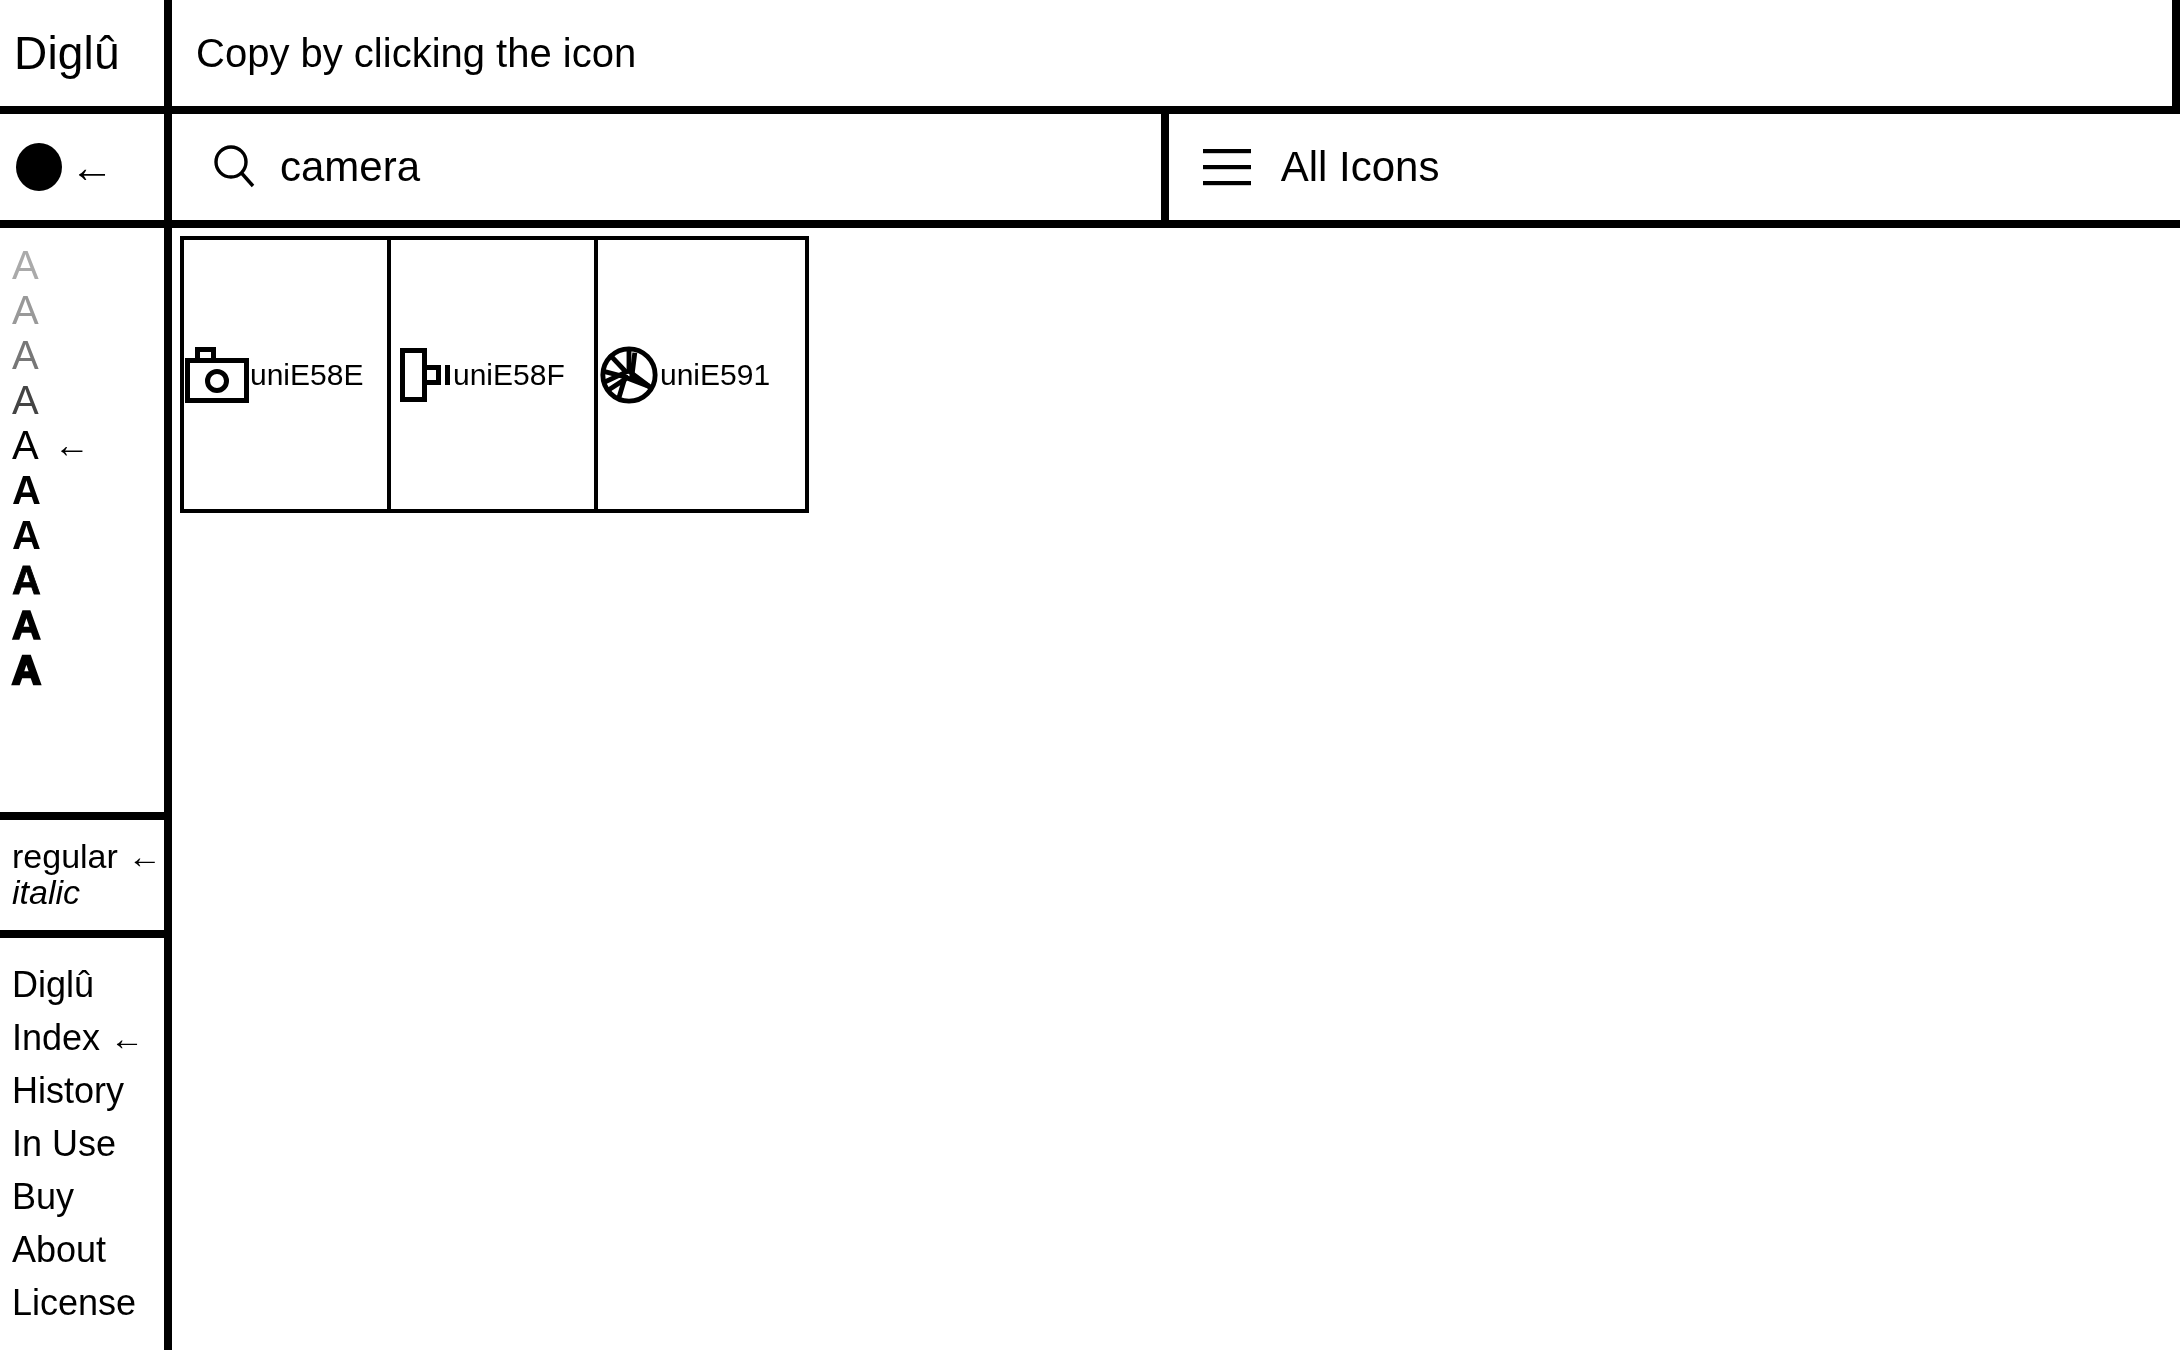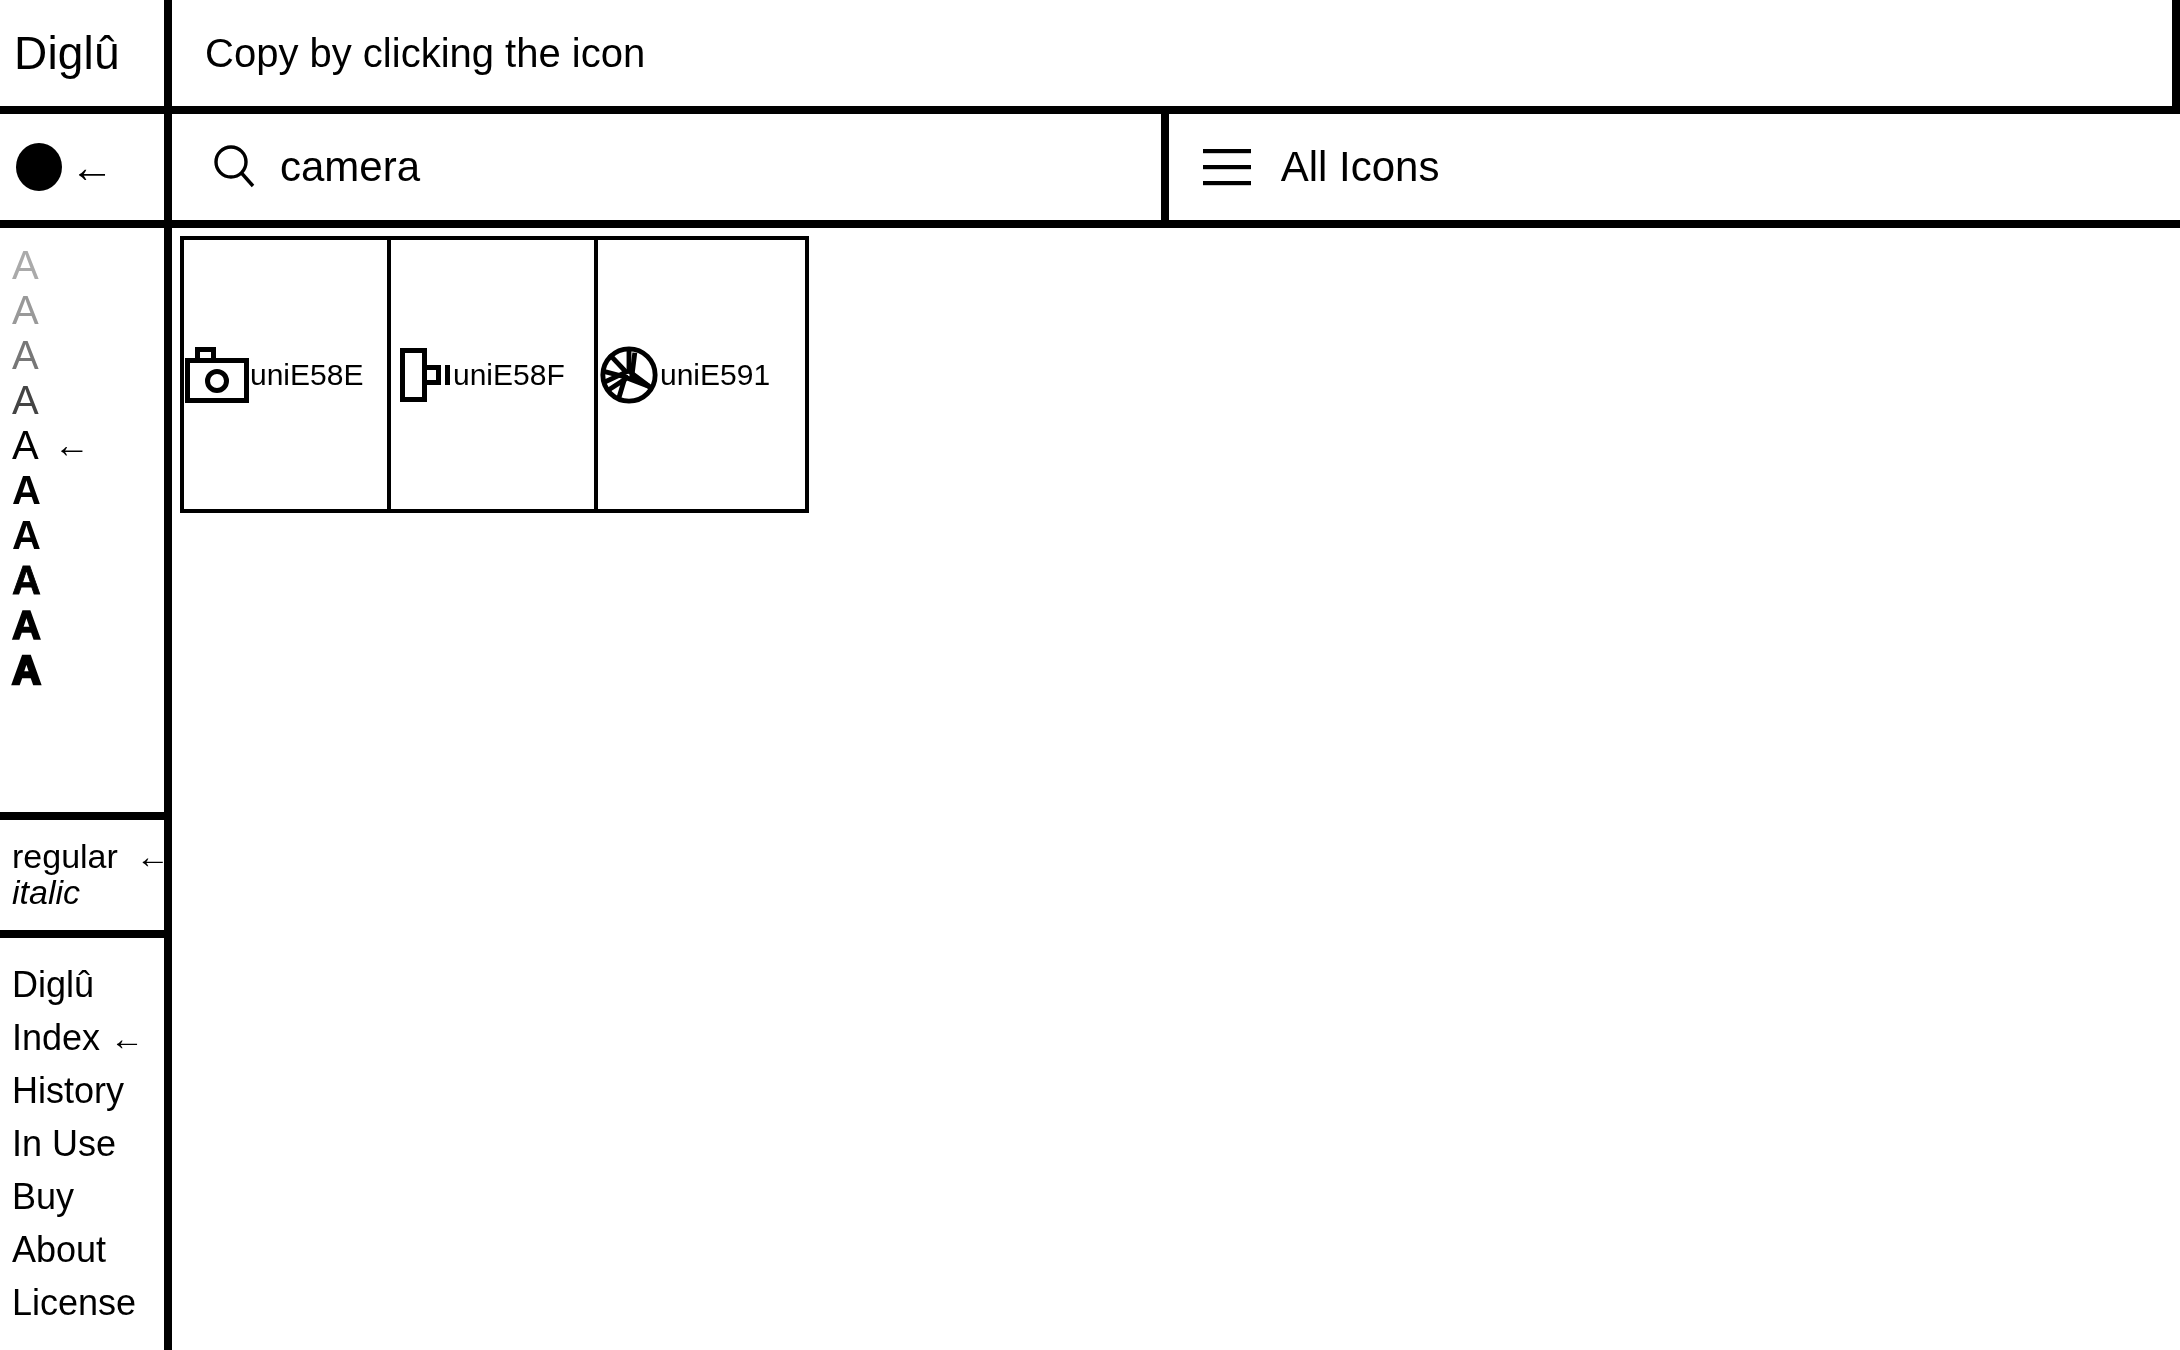--- a/index.html
+++ b/index.html
@@ -45,21 +45,20 @@
   .brand-text {
     font-size: 46px;
     font-weight: 400;
     letter-spacing: 0.2px;
     line-height: 1;
   }
   .header-hint {
     flex: 1 1 auto;
     padding-left: 24px;
     border-right: 8px solid #000;
-    margin-left: 9px;
   }
   .header-hint-text {
     font-size: 40px;
     font-weight: 400;
     line-height: 1;
   }
   .header-meta {
     flex: 0 0 552px;
     width: 552px;
     padding-left: 24px;
@@ -180,21 +179,21 @@
   .styles {
     flex: 0 0 118px;
     height: 118px;
     border-bottom: 8px solid #000;
     padding: 18px 0 0 12px;
   }
   .style-row {
     height: 36px;
     display: flex;
     align-items: center;
-    gap: 18px;
+    gap: 10px;
   }
   .style-label {
     font-size: 34px;
     line-height: 1;
   }
   .style-label.italic { font-style: italic; }
 
   .nav {
     flex: 1 1 auto;
     padding: 20px 0 0 12px;

